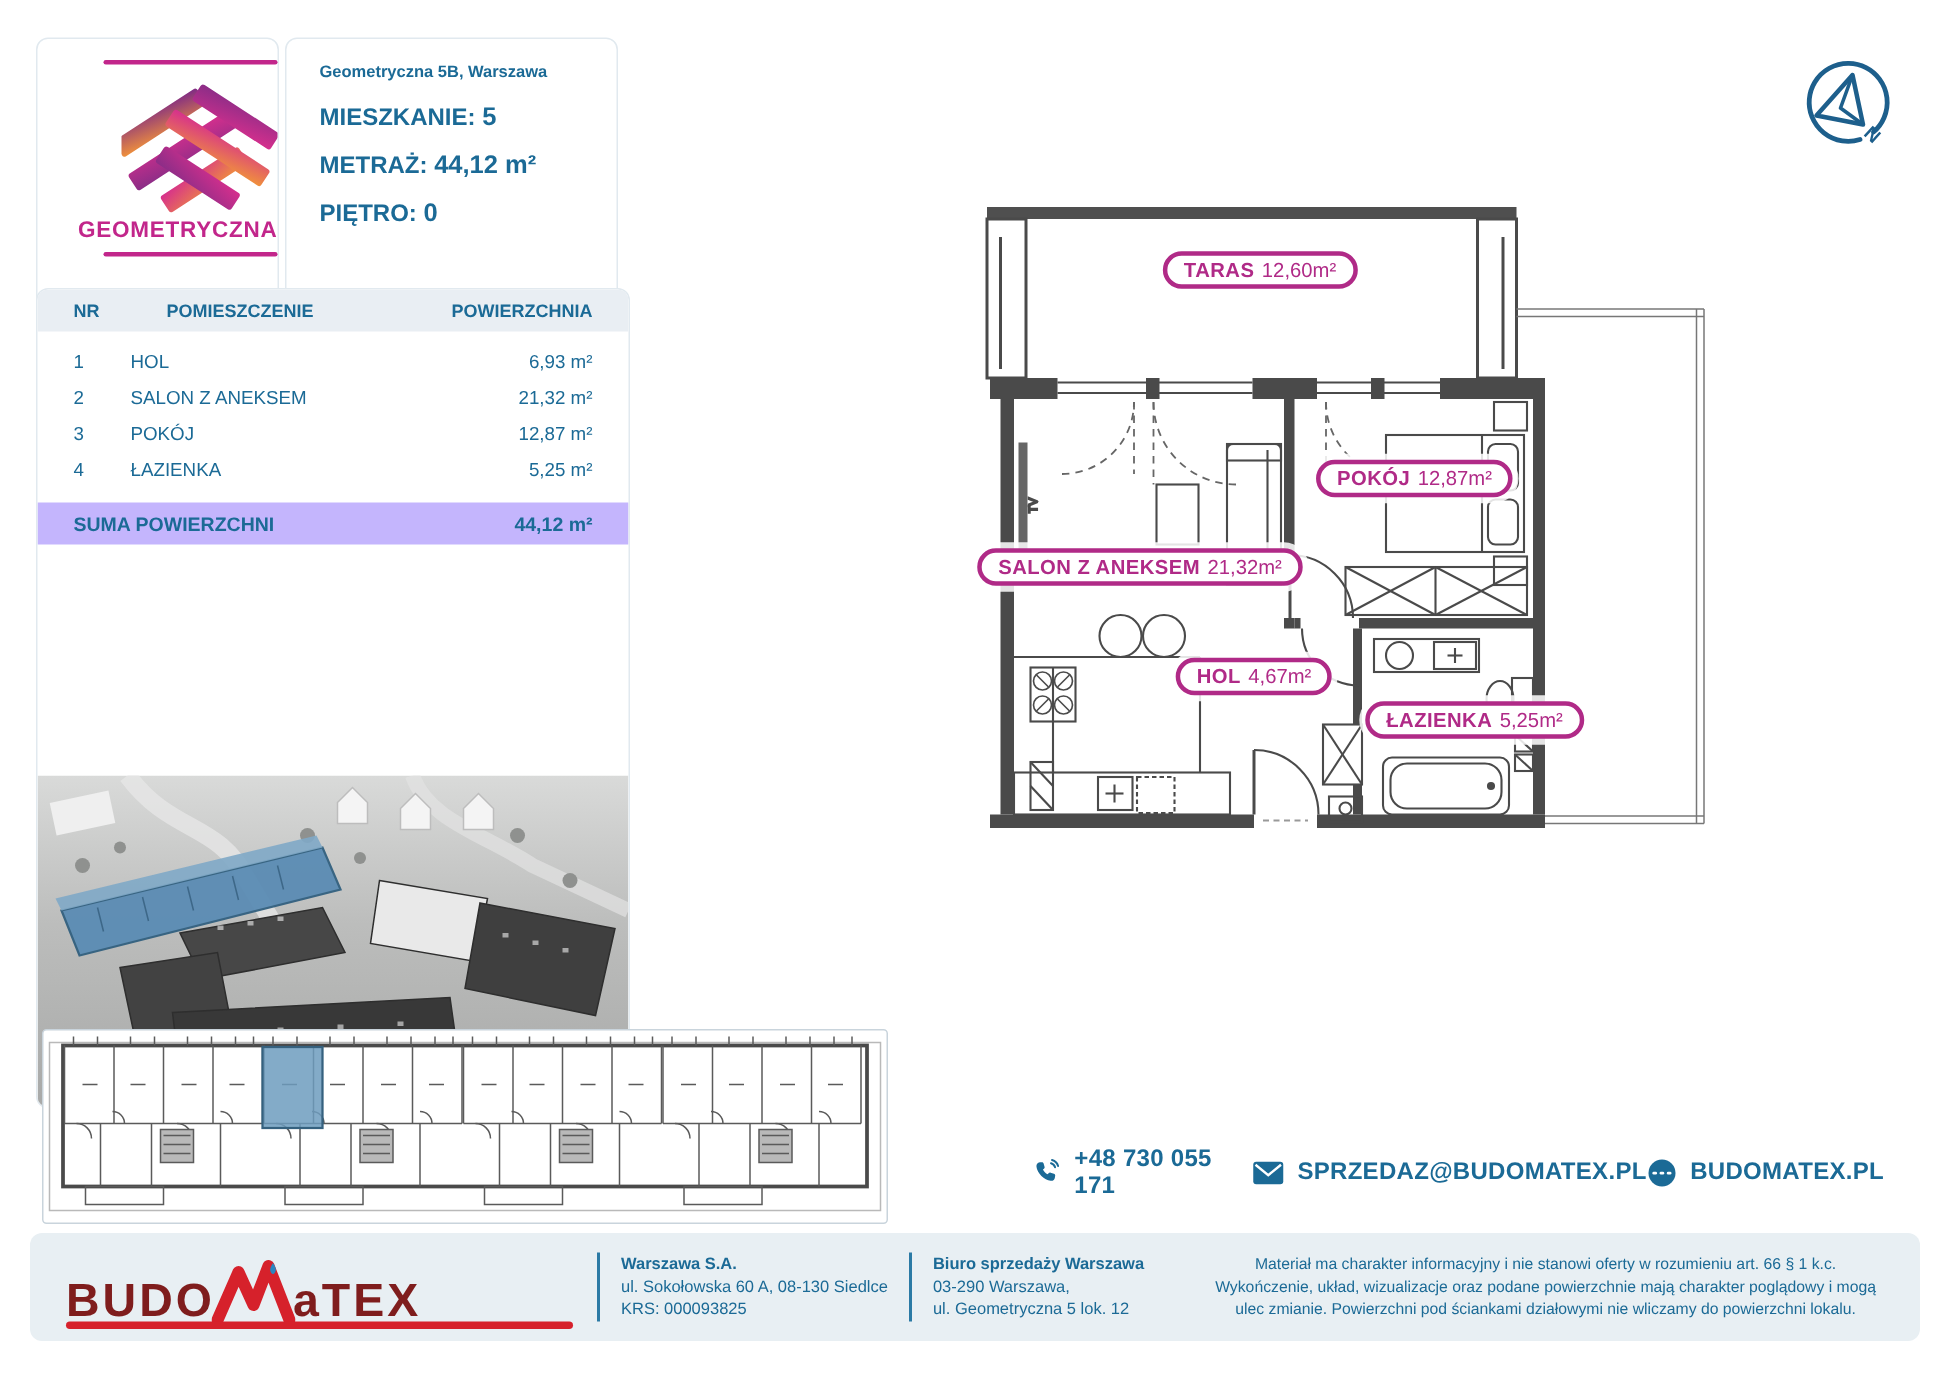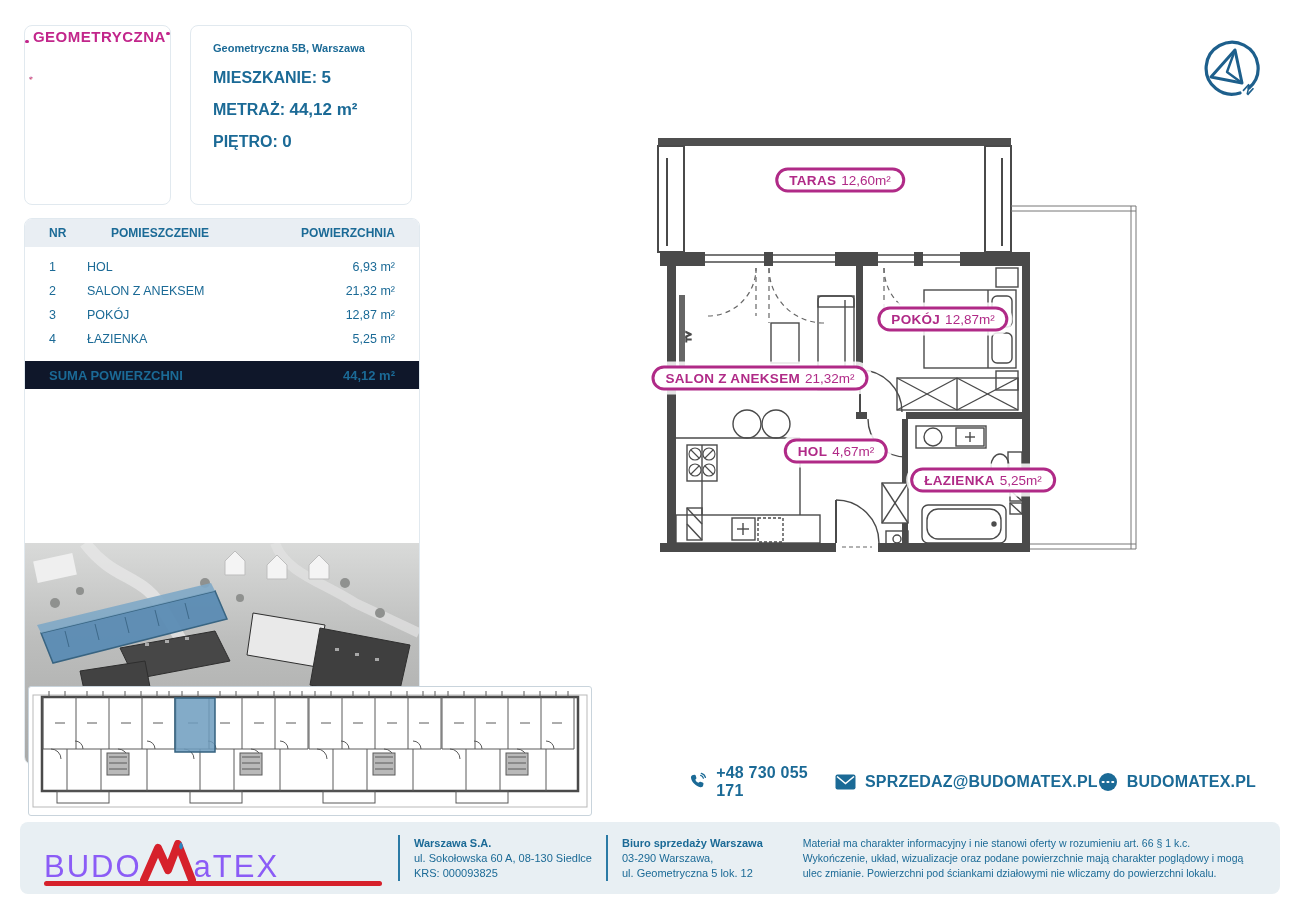--- a/index.html
+++ b/index.html
@@ -1,43 +1,43 @@
 <!DOCTYPE html>
 <html><head>
 <meta charset="utf-8">
 <style>
   html,body{margin:0;padding:0;background:#fff;}
   .page{position:relative;width:1300px;height:918px;background:#ffffff;overflow:hidden;
         font-family:"Liberation Sans",sans-serif;color:#1b6a96;}
   .card{position:absolute;background:#fff;border:1px solid #e1e9ef;border-radius:8px;box-sizing:border-box;}
 
   
-  .logo-card{left:24px;top:25px;width:147px;height:180px;display:flex;flex-direction:row;align-items:flex-start;}
+  .logo-card{left:24px;top:25px;width:162px;height:180px;display:flex;flex-direction:column;align-items:flex-end;}
   .logo-rule{width:116px;height:3px;background:#c2268b;border-radius:2px;}
   .logo-rule.top{margin-top:14px;}
   .logo-rule.bottom{margin-top:6px;}
   .logo-mark{margin-top:4px;}
   .logo-word{margin-top:2px;font-size:15px;font-weight:bold;letter-spacing:.5px;color:#c2268b;}
 
   
   .info-card{left:190px;top:25px;width:222px;height:180px;padding:16px 0 0 22px;}
   .info-line{margin-bottom:12px;}
   .info-addr{font-size:11px;font-weight:bold;margin-bottom:14px;}
   .info-label{font-size:16px;font-weight:600;}
   .info-value{font-size:17px;font-weight:800;}
 
   
-  .table-card{left:24px;top:218px;width:396px;height:547px;border-radius:8px;overflow:hidden;}
+  .table-card{left:24px;top:192px;width:396px;height:547px;border-radius:8px;overflow:hidden;}
   .t-band{background:#e9eef3;display:grid;grid-template-columns:62px 1fr 128px;align-items:center;
           padding:0 24px;height:28px;font-size:12px;font-weight:bold;}
   .t-band .right{text-align:right;}
   .t-rows{padding:8px 24px 6px 24px;}
   .t-row{display:grid;grid-template-columns:38px 1fr 128px;align-items:center;height:24px;font-size:12.5px;}
   .t-row .right{text-align:right;}
-  .t-sum{background:#0f172a;display:grid;grid-template-columns:1fr 128px;align-items:center;
+  .t-sum{background:#c4b5fd;display:grid;grid-template-columns:1fr 128px;align-items:center;
          padding:0 24px;height:28px;font-size:13px;font-weight:bold;margin-top:4px;gap:44px;}
   .t-sum .right{text-align:right;}
   .photo-wrap{position:absolute;left:0;bottom:0;width:394px;height:221px;}
 
   
   .strip-card{left:28px;top:686px;width:564px;height:130px;border:1px solid #c9d4dc;border-radius:3px;background:#fff;}
 
   
   .plan{position:absolute;left:650px;top:122px;width:500px;height:460px;}
   .pill{position:absolute;transform:translate(-50%,-50%);display:inline-flex;align-items:flex-start;gap:5px;
@@ -47,26 +47,26 @@
   .pill .ar{font-weight:400;}
 
   
   .contact{position:absolute;left:688px;top:764px;width:568px;display:flex;justify-content:space-between;align-items:center;}
   .c-item{display:flex;align-items:center;gap:9px;font-size:16px;font-weight:600;color:#1b6a96;letter-spacing:.2px;cursor:pointer;}
 
   
   .footer{position:absolute;left:20px;top:822px;width:1260px;height:72px;background:#e8eff3;border-radius:8px;
           display:flex;align-items:center;box-sizing:border-box;padding:0 22px 0 24px;}
   .bm-logo{position:relative;width:340px;height:52px;display:flex;align-items:flex-end;}
-  .bm-txt{font-size:31px;font-weight:400;color:#8b5cf6;letter-spacing:2px;line-height:34px;}
+  .bm-txt{font-size:31px;font-weight:700;color:#7f1d1d;letter-spacing:2px;line-height:34px;}
   .bm-underline{position:absolute;left:0;bottom:-2px;width:338px;height:5px;background:#d6212b;border-radius:3px;}
   .f-divider{width:2px;height:46px;background:#2b7aa5;margin:0 14px;}
   .f-col{font-size:11px;line-height:15px;color:#1b6a96;white-space:nowrap;}
   .f-col .b{font-weight:bold;}
-  .f-disclaimer{flex:1;text-align:left;font-size:10.5px;line-height:15px;color:#1b6a96;padding-left:40px;}
+  .f-disclaimer{flex:1;text-align:center;font-size:10.5px;line-height:15px;color:#1b6a96;padding-left:40px;}
 
   .compass{position:absolute;left:1196px;top:37px;}
   svg{display:block;}
 </style>
 </head>
 <body>
 
 <div class="page">
 
   <div class="card logo-card">

